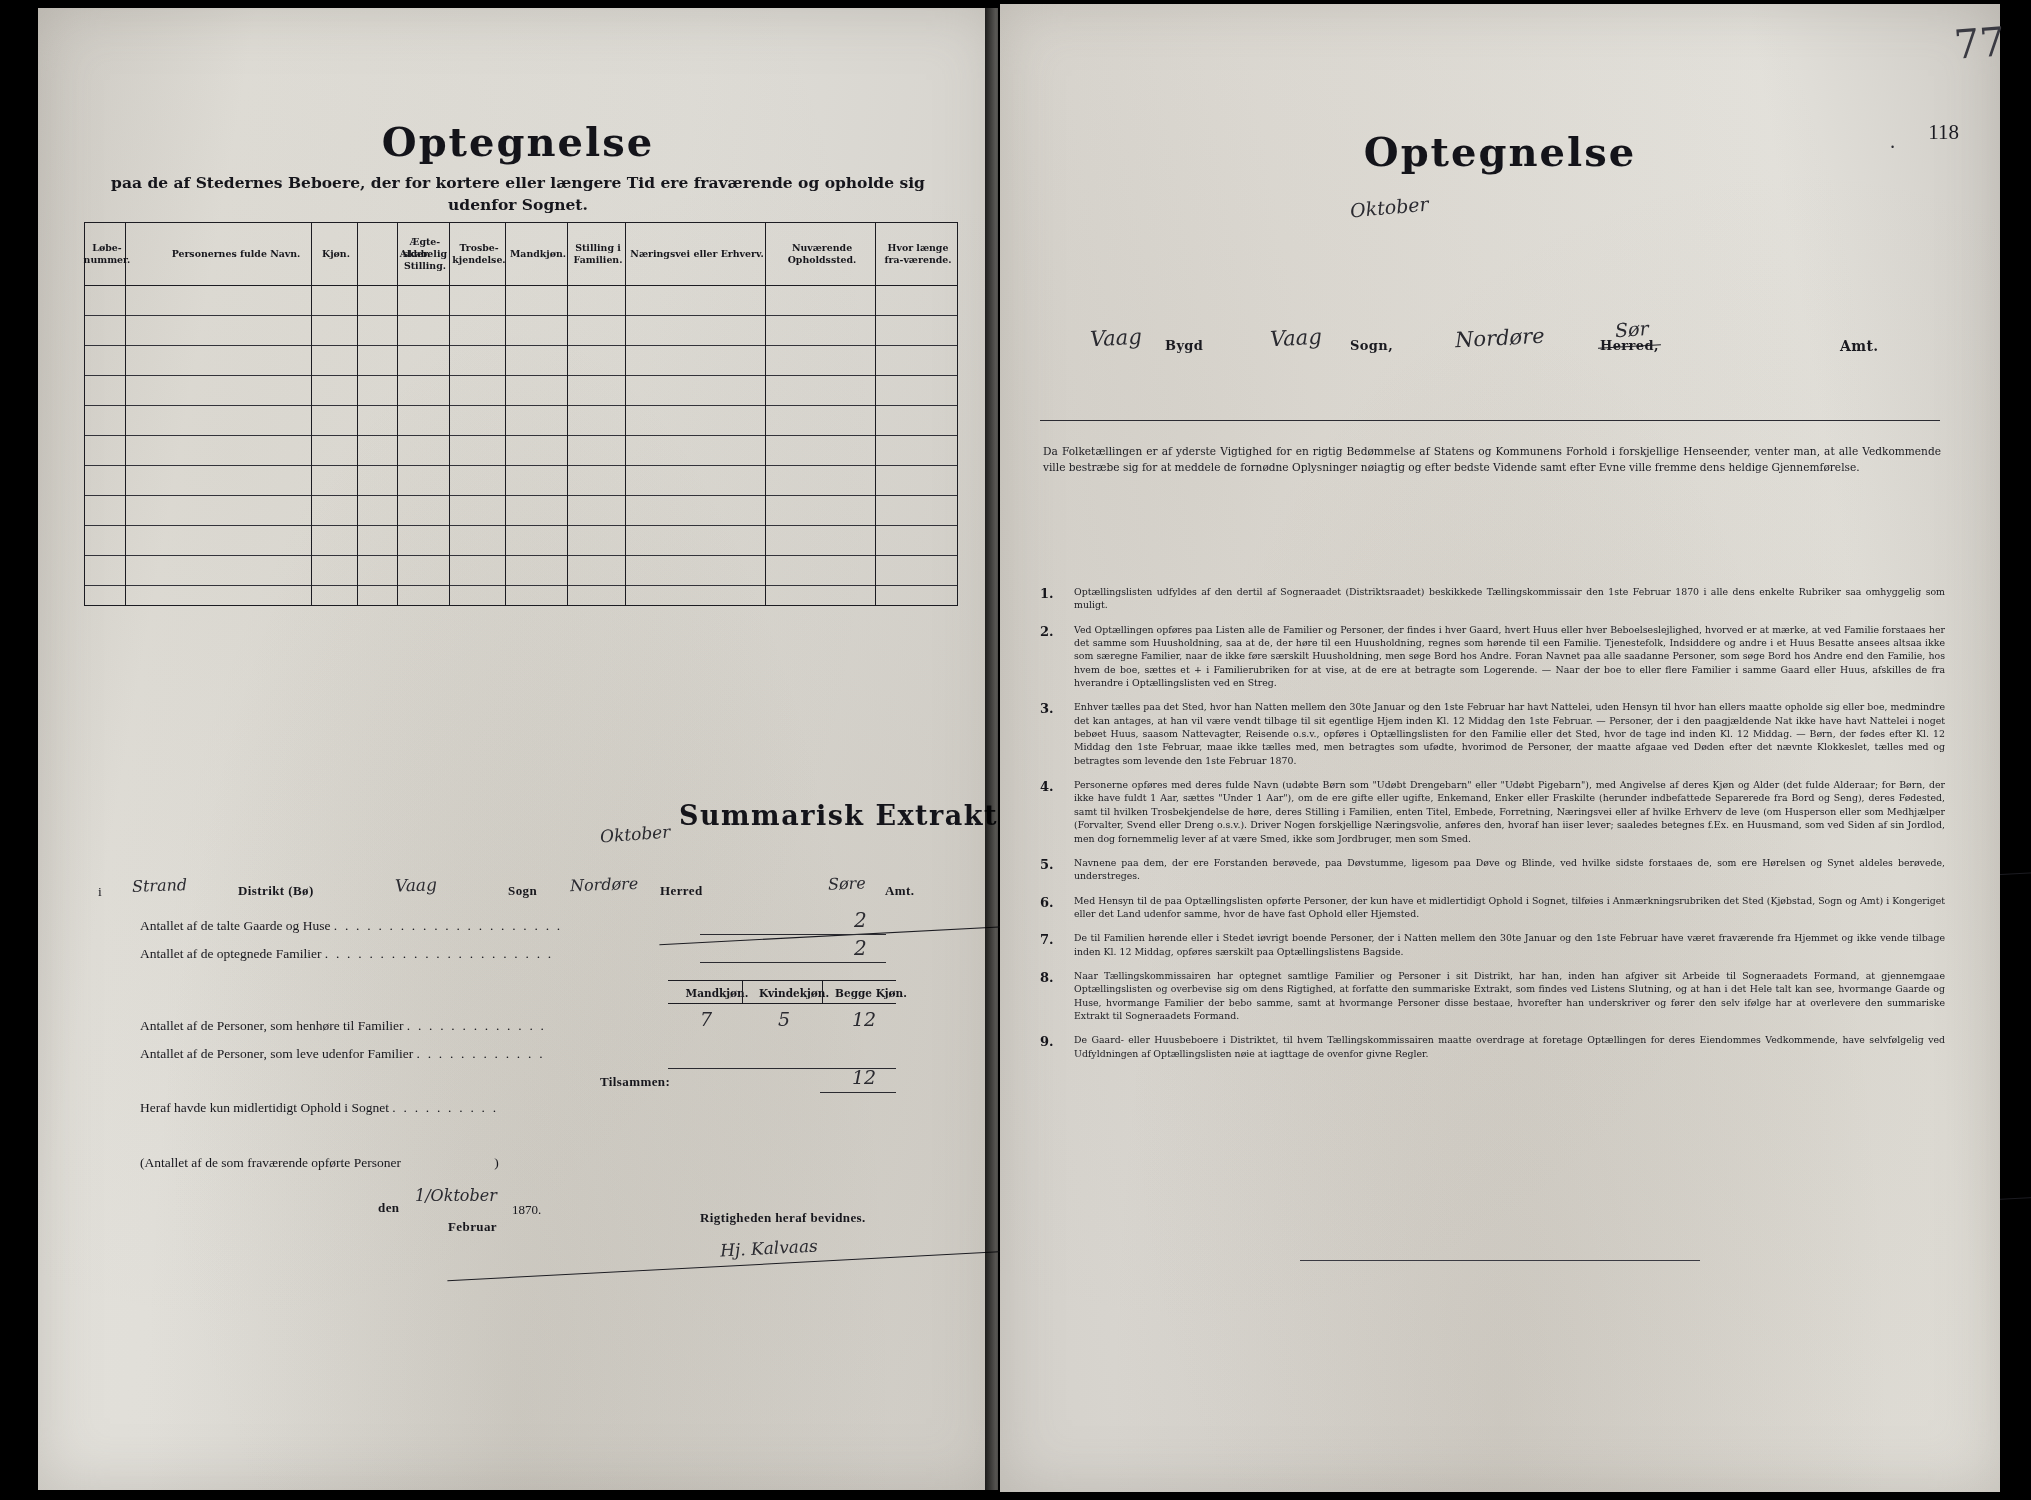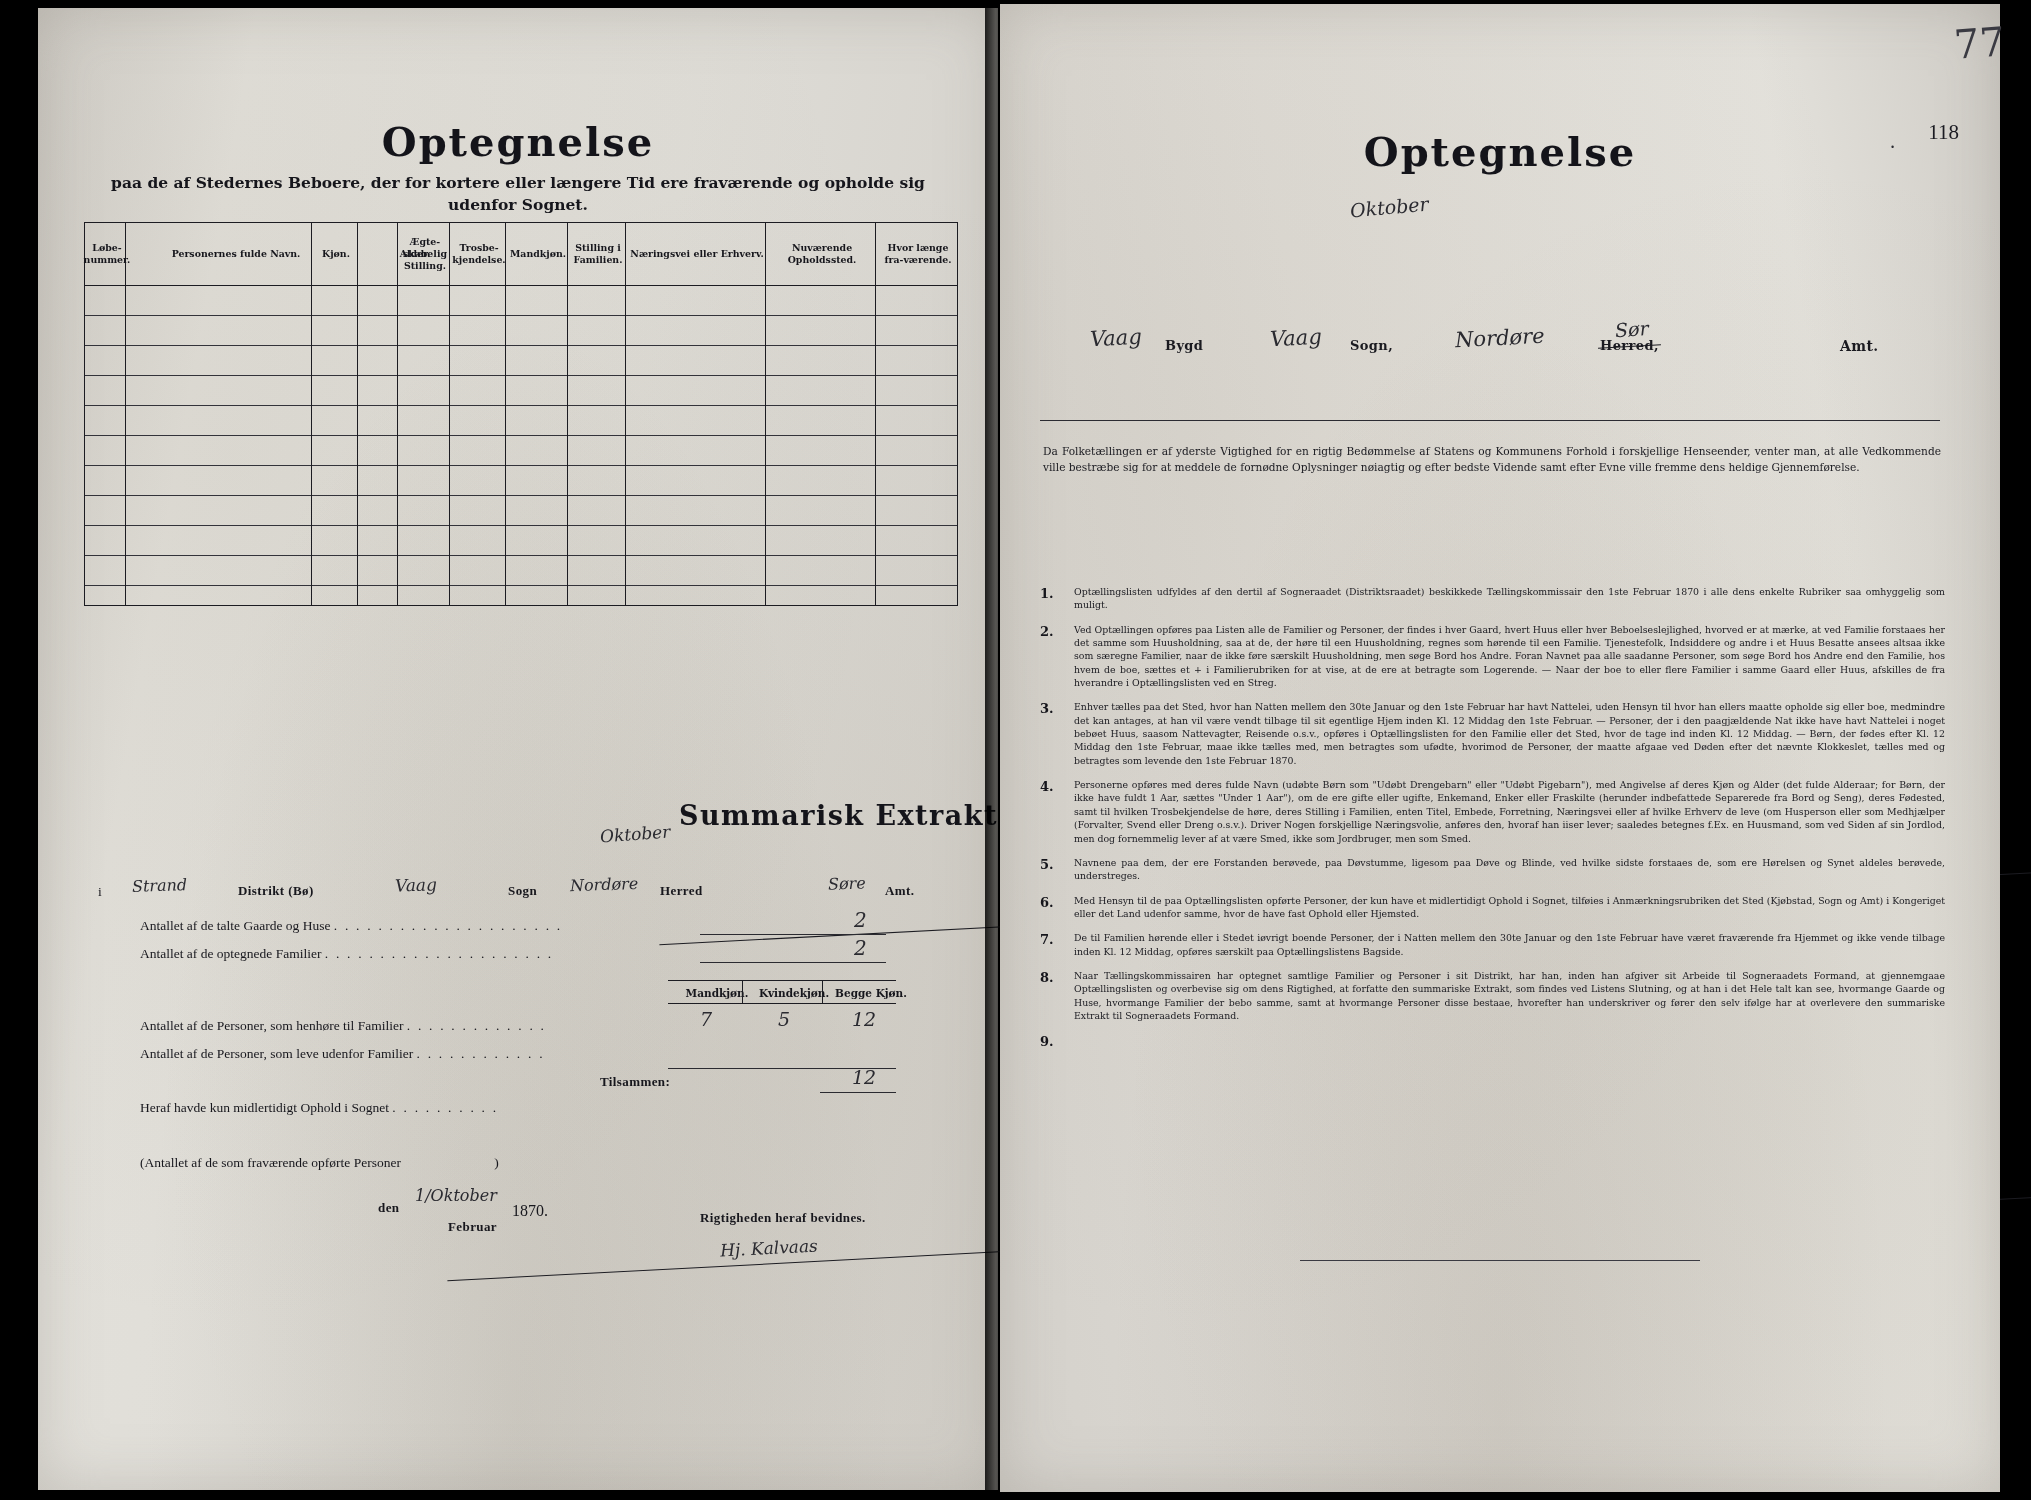--- a/index.html
+++ b/index.html
@@ -186,21 +186,21 @@
   </div>
 
   <div class="row-line" style="left:140px;top:1155px;width:560px;">
     <span>(Antallet af de som fraværende opførte Personer</span>
     <span style="margin-left:90px;">)</span>
   </div>
 
   <div class="row-line frak" style="left:378px;top:1200px;font-size:13px;">den</div>
   <div class="hand" style="position:absolute;left:415px;top:1186px;font-size:16px;"><span>1</span>/<span>Oktober</span></div>
   <div class="row-line frak strike" style="left:448px;top:1203px;font-size:13px;">Februar</div>
-  <div class="row-line" style="left:512px;top:1202px;font-size:16px;">1870.</div>
+  <div class="row-line" style="left:512px;top:1202px;font-size:13px;">1870.</div>
 
   <div class="row-line frak" style="left:700px;top:1210px;font-size:13px;">Rigtigheden heraf bevidnes.</div>
   <div class="hand" style="position:absolute;left:720px;top:1238px;font-size:17px;transform:rotate(-3deg);">Hj. Kalvaas</div>
 
   <div class="gutter"></div>
 
   <div class="leaf right">
     <div class="grain"></div>
   </div>
 
@@ -227,19 +227,19 @@
 
   <div class="rules">
     <div class="rule"><span class="no">1.</span><span>Optællingslisten udfyldes af den dertil af Sogneraadet (Distriktsraadet) beskikkede Tællingskommissair den 1ste Februar 1870 i alle dens enkelte Rubriker saa omhyggelig som muligt.</span></div>
     <div class="rule"><span class="no">2.</span><span>Ved Optællingen opføres paa Listen alle de Familier og Personer, der findes i hver Gaard, hvert Huus eller hver Beboelseslejlighed, hvorved er at mærke, at ved Familie forstaaes her det samme som Huusholdning, saa at de, der høre til een Huusholdning, regnes som hørende til een Familie. Tjenestefolk, Indsiddere og andre i et Huus Besatte ansees altsaa ikke som særegne Familier, naar de ikke føre særskilt Huusholdning, men søge Bord hos Andre. Foran Navnet paa alle saadanne Personer, som søge Bord hos Andre end den Familie, hos hvem de boe, sættes et + i Familierubriken for at vise, at de ere at betragte som Logerende. — Naar der boe to eller flere Familier i samme Gaard eller Huus, afskilles de fra hverandre i Optællingslisten ved en Streg.</span></div>
     <div class="rule"><span class="no">3.</span><span>Enhver tælles paa det Sted, hvor han Natten mellem den 30te Januar og den 1ste Februar har havt Nattelei, uden Hensyn til hvor han ellers maatte opholde sig eller boe, medmindre det kan antages, at han vil være vendt tilbage til sit egentlige Hjem inden Kl. 12 Middag den 1ste Februar. — Personer, der i den paagjældende Nat ikke have havt Nattelei i noget bebøet Huus, saasom Nattevagter, Reisende o.s.v., opføres i Optællingslisten for den Familie eller det Sted, hvor de tage ind inden Kl. 12 Middag. — Børn, der fødes efter Kl. 12 Middag den 1ste Februar, maae ikke tælles med, men betragtes som ufødte, hvorimod de Personer, der maatte afgaae ved Døden efter det nævnte Klokkeslet, tælles med og betragtes som levende den 1ste Februar 1870.</span></div>
     <div class="rule"><span class="no">4.</span><span>Personerne opføres med deres fulde Navn (udøbte Børn som "Udøbt Drengebarn" eller "Udøbt Pigebarn"), med Angivelse af deres Kjøn og Alder (det fulde Alderaar; for Børn, der ikke have fuldt 1 Aar, sættes "Under 1 Aar"), om de ere gifte eller ugifte, Enkemand, Enker eller Fraskilte (herunder indbefattede Separerede fra Bord og Seng), deres Fødested, samt til hvilken Trosbekjendelse de høre, deres Stilling i Familien, enten Titel, Embede, Forretning, Næringsvei eller af hvilke Erhverv de leve (om Husperson eller som Medhjælper (Forvalter, Svend eller Dreng o.s.v.). Driver Nogen forskjellige Næringsvolie, anføres den, hvoraf han iiser lever; saaledes betegnes f.Ex. en Huusmand, som ved Siden af sin Jordlod, men dog fornemmelig lever af at være Smed, ikke som Jordbruger, men som Smed.</span></div>
     <div class="rule"><span class="no">5.</span><span>Navnene paa dem, der ere Forstanden berøvede, paa Døvstumme, ligesom paa Døve og Blinde, ved hvilke sidste forstaaes de, som ere Hørelsen og Synet aldeles berøvede, understreges.</span></div>
     <div class="rule"><span class="no">6.</span><span>Med Hensyn til de paa Optællingslisten opførte Personer, der kun have et midlertidigt Ophold i Sognet, tilføies i Anmærkningsrubriken det Sted (Kjøbstad, Sogn og Amt) i Kongeriget eller det Land udenfor samme, hvor de have fast Ophold eller Hjemsted.</span></div>
     <div class="rule"><span class="no">7.</span><span>De til Familien hørende eller i Stedet iøvrigt boende Personer, der i Natten mellem den 30te Januar og den 1ste Februar have været fraværende fra Hjemmet og ikke vende tilbage inden Kl. 12 Middag, opføres særskilt paa Optællingslistens Bagside.</span></div>
     <div class="rule"><span class="no">8.</span><span>Naar Tællingskommissairen har optegnet samtlige Familier og Personer i sit Distrikt, har han, inden han afgiver sit Arbeide til Sogneraadets Formand, at gjennemgaae Optællingslisten og overbevise sig om dens Rigtighed, at forfatte den summariske Extrakt, som findes ved Listens Slutning, og at han i det Hele talt kan see, hvormange Gaarde og Huse, hvormange Familier der bebo samme, samt at hvormange Personer disse bestaae, hvorefter han underskriver og fører den selv ifølge har at overlevere den summariske Extrakt til Sogneraadets Formand.</span></div>
-    <div class="rule"><span class="no">9.</span></div>
+    <div class="rule"><span class="no">9.</span><span>De Gaard- eller Huusbeboere i Distriktet, til hvem Tællingskommissairen maatte overdrage at foretage Optællingen for deres Eiendommes Vedkommende, have selvfølgelig ved Udfyldningen af Optællingslisten nøie at iagttage de ovenfor givne Regler.</span></div>
   </div>
 
   <div class="r-bottomrule"></div>
   <div class="pencil" style="left:1390px;top:1282px;">&nbsp;</div>
 
 </div>
 
 </body></html>

